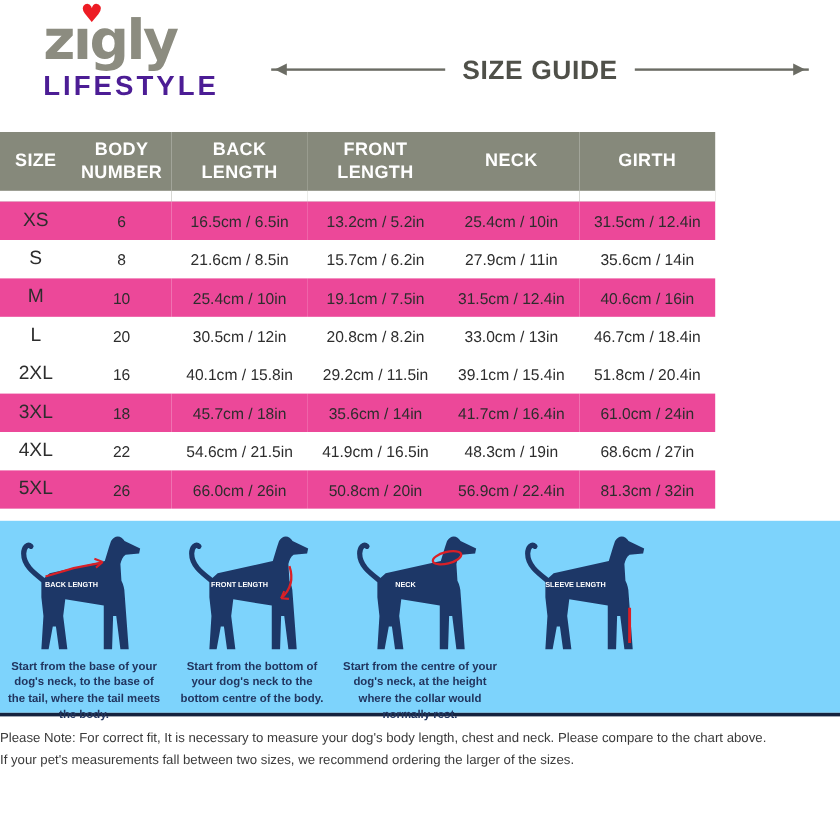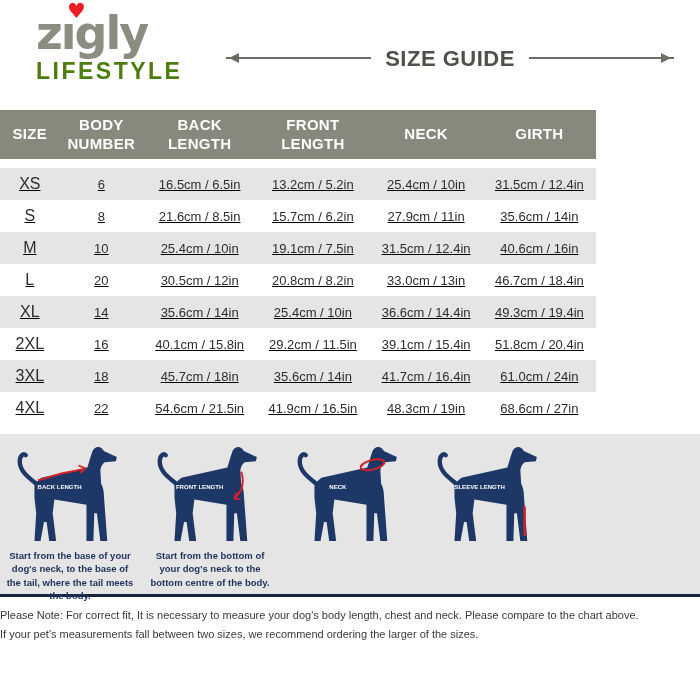--- a/index.html
+++ b/index.html
@@ -7,50 +7,50 @@
               font-family:"Liberation Sans", sans-serif; }
 
   
   .top { position:relative; height:110px; background:#fff; }
   .logo { position:absolute; left:36px; top:10px; }
   .logo-word { font-family:"DejaVu Sans", sans-serif; font-weight:bold;
                font-size:46px; line-height:1.0; color:#8c8c80;
                letter-spacing:-2px; position:relative; }
   .logo-heart { position:absolute; left:31px; top:-9px; font-size:21px;
                 color:#ed1c24; font-family:"DejaVu Sans", sans-serif; }
-  .logo-sub { font-size:23px; font-weight:bold; color:#4d7c0f;
+  .logo-sub { font-size:23px; font-weight:bold; color:#4c1d95;
               letter-spacing:2.5px; margin-top:2px; }
   .title-wrap { position:absolute; left:226px; right:26px; top:46px;
                 display:flex; align-items:flex-start; gap:14px; }
   .arr { flex:1; position:relative; margin-top:11px; }
   .arr .line { height:2px; background:#6b6c64; }
   .arr .head { position:absolute; top:-4.5px; width:0; height:0;
                border:5.5px solid transparent; }
   .arr.left .head  { left:-2px;  border-right:10px solid #6b6c64; }
   .arr.right .head { right:-2px; border-left:10px solid #6b6c64; }
   .title-text { text-align:left; color:#4f5049; font-weight:600;
                 font-size:22px; line-height:1.18; letter-spacing:0.5px;
                 white-space:nowrap; }
 
   
   table.size { width:596px; border-collapse:separate; border-spacing:0;
-               table-layout:fixed;text-decoration:underline; }
+               table-layout:fixed; }
   table.size th { background:#86897b; color:#ffffff; font-weight:bold;
                   font-size:15px; line-height:1.25; height:58px;
                   vertical-align:middle; text-align:center;
                   border-bottom:9px solid #ffffff; letter-spacing:0.3px; }
   table.size th span { display:inline-block; max-width:74px; }
   table.size td { height:32px; text-align:center; vertical-align:middle;
                   font-size:13px; color:#2d2d2d; }
   table.size td.size-cell { font-size:16px; }
-  table.size tr.alt td { background:#e5e5e5; }
+  table.size tr.alt td { background:#ec4899; }
 
   
   .guides-gap { height:10px; background:#fff; }
-  .guides { height:160px; background:#e5e5e5; display:flex;
+  .guides { height:160px; background:#7dd3fc; display:flex;
             padding-top:10px; }
   .guide { width:20%; text-align:center; }
   .guide svg { display:block; margin:0 auto; }
   .guide .desc { font-size:9.5px; font-weight:600; color:#21355f;
                  line-height:1.4; padding:1px 5px 0; }
   .dog-label { fill:#ffffff; font-size:7px; font-weight:bold;
                font-family:"Liberation Sans", sans-serif; }
 
   .divider { height:3px; background:#15233f; }
 
@@ -148,28 +148,20 @@
 
       <tr>
         <td class="size-cell">L</td>
         <td>20</td>
         <td>30.5cm / 12in</td>
         <td>20.8cm / 8.2in</td>
         <td>33.0cm / 13in</td>
         <td>46.7cm / 18.4in</td>
       </tr>
 
-      <tr class="alt">
-        <td class="size-cell">XL</td>
-        <td>14</td>
-        <td>35.6cm / 14in</td>
-        <td>25.4cm / 10in</td>
-        <td>36.6cm / 14.4in</td>
-        <td>49.3cm / 19.4in</td>
-      </tr>
 
       <tr>
         <td class="size-cell">2XL</td>
         <td>16</td>
         <td>40.1cm / 15.8in</td>
         <td>29.2cm / 11.5in</td>
         <td>39.1cm / 15.4in</td>
         <td>51.8cm / 20.4in</td>
       </tr>
 
@@ -184,20 +176,28 @@
 
       <tr>
         <td class="size-cell">4XL</td>
         <td>22</td>
         <td>54.6cm / 21.5in</td>
         <td>41.9cm / 16.5in</td>
         <td>48.3cm / 19in</td>
         <td>68.6cm / 27in</td>
       </tr>
 
+      <tr class="alt">
+        <td class="size-cell">5XL</td>
+        <td>26</td>
+        <td>66.0cm / 26in</td>
+        <td>50.8cm / 20in</td>
+        <td>56.9cm / 22.4in</td>
+        <td>81.3cm / 32in</td>
+      </tr>
     </tbody>
 </table>
 
 <div class="guides-gap"></div>
 
 <div class="guides">
 
   <div class="guide">
     <svg viewBox="0 0 140 120" width="122" height="104">
       <use href="#dog-shape"></use>
@@ -217,20 +217,21 @@
     </svg>
     <div class="desc">Start from the bottom of your dog's neck to the bottom centre of the body.</div>
   </div>
 
   <div class="guide">
     <svg viewBox="0 0 140 120" width="122" height="104">
       <use href="#dog-shape"></use>
       <ellipse cx="96" cy="24" rx="14" ry="5.5" transform="rotate(-14 96 24)" fill="none" stroke="#d92027" stroke-width="2.2"></ellipse>
       <text class="dog-label" x="56" y="52" text-anchor="middle">NECK</text>
     </svg>
+    <div class="desc">Start from the centre of your dog's neck, at the height where the collar would normally rest.</div>
   </div>
 
 
   <div class="guide">
     <svg viewBox="0 0 140 120" width="122" height="104">
       <use href="#dog-shape"></use>
       <path d="M110,72 L110,106" fill="none" stroke="#d92027" stroke-width="2.8"></path>
       <text class="dog-label" x="58" y="52" text-anchor="middle">SLEEVE LENGTH</text>
     </svg>
   </div>

